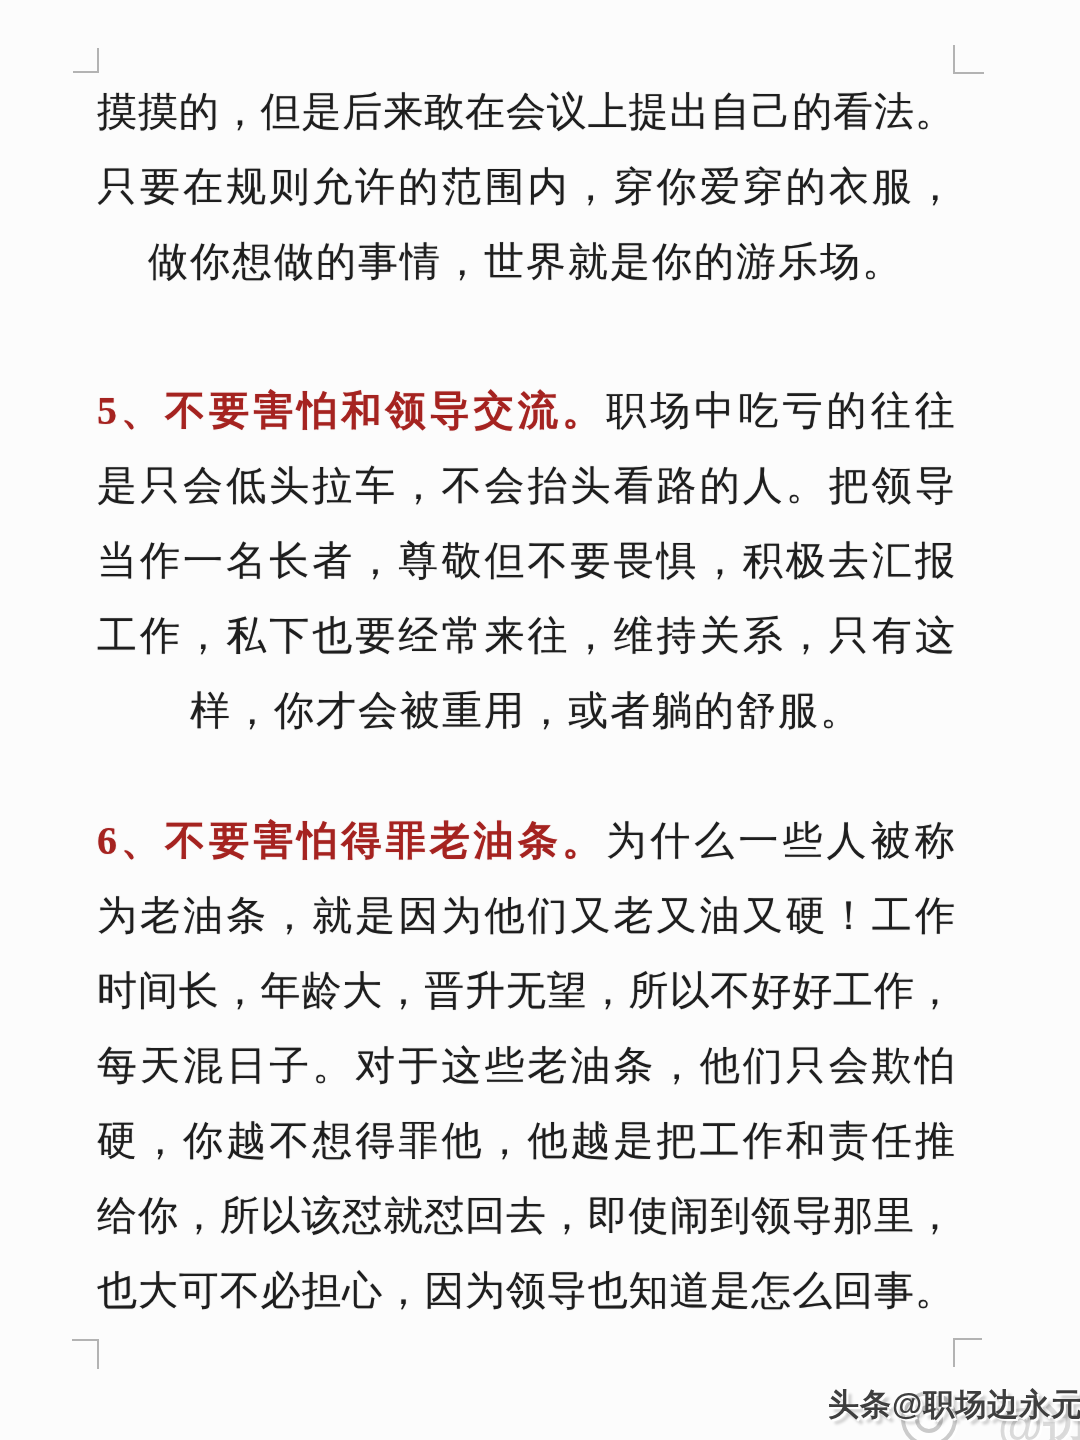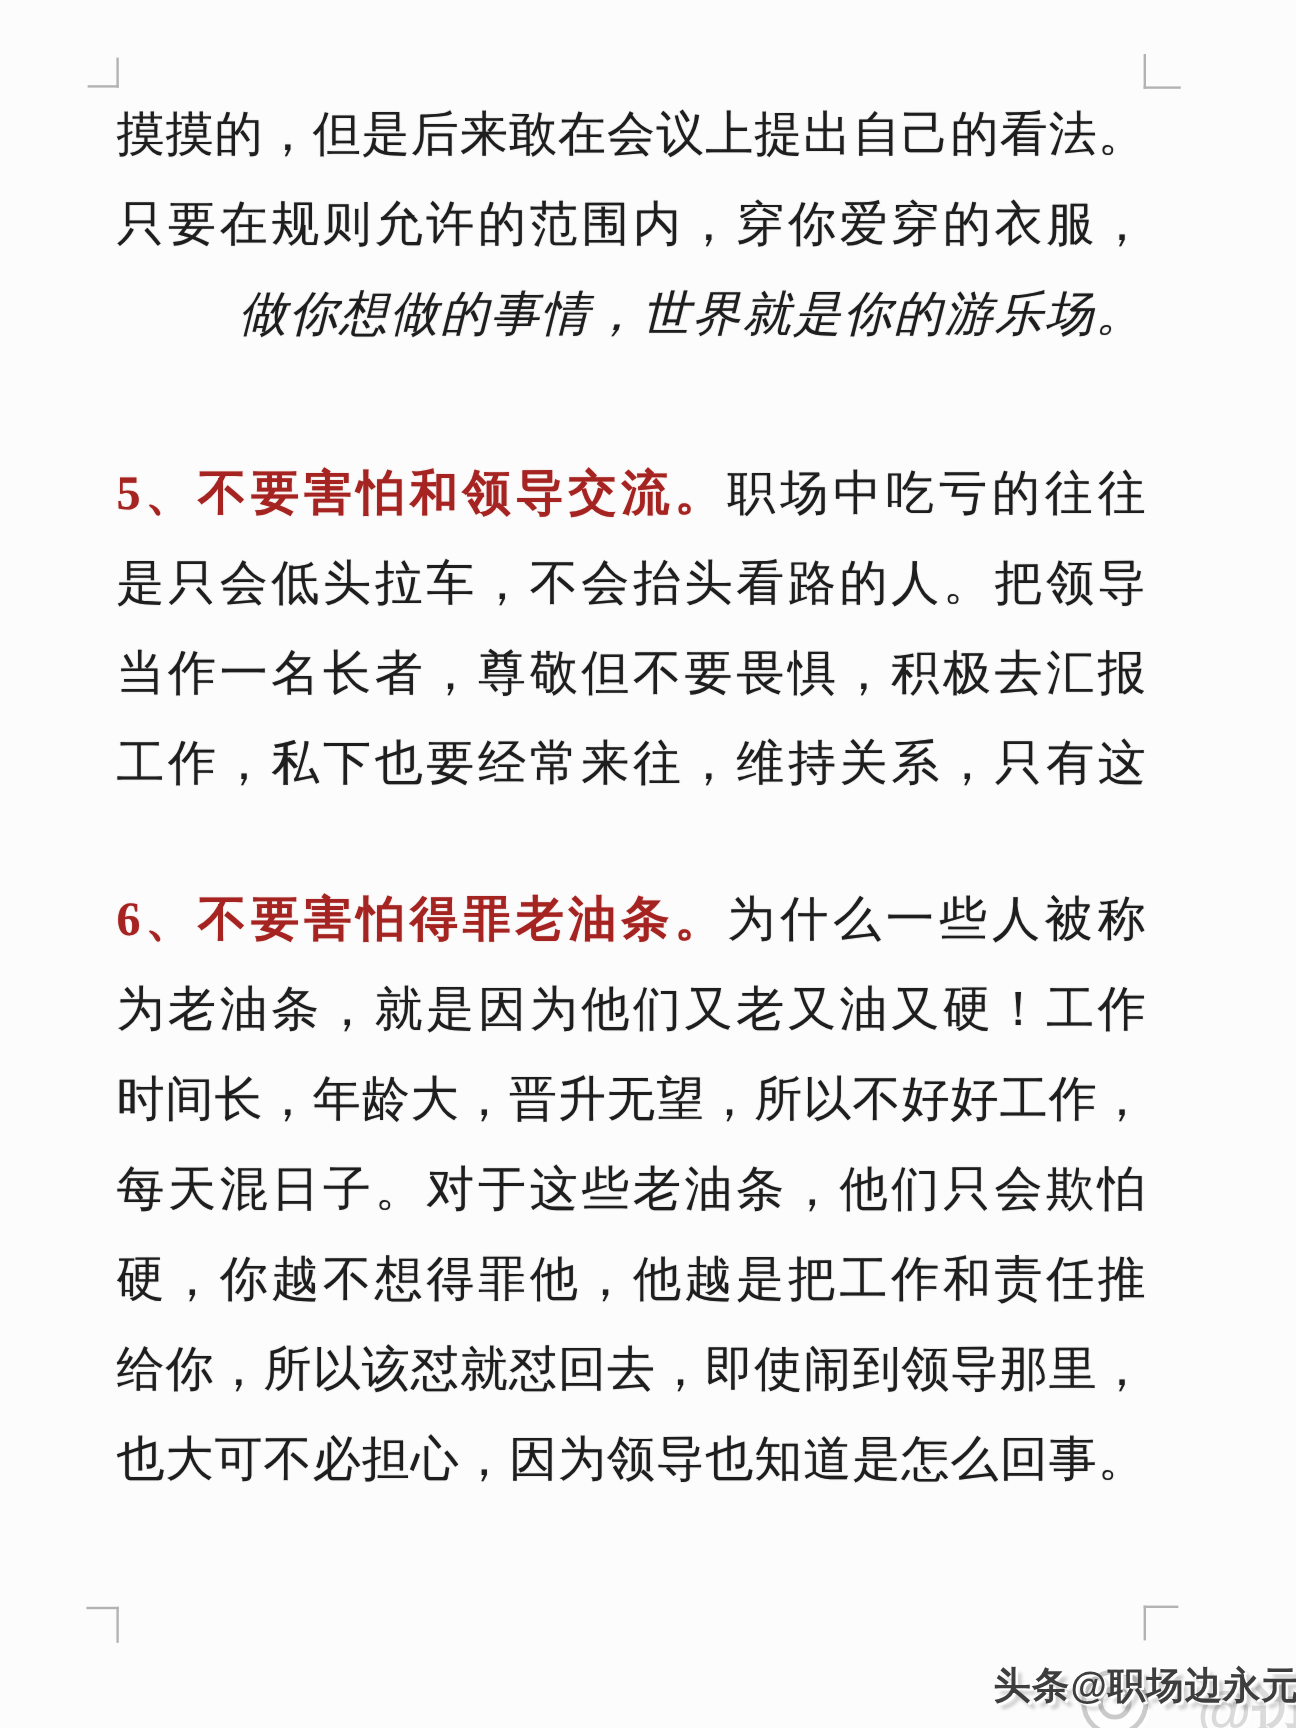--- a/index.html
+++ b/index.html
@@ -38,23 +38,22 @@
   }
   
   .jline {
     display: flex;
     justify-content: space-between;
     align-items: center;
   }
   
   .plainline {
     line-height: 75px;
-    text-align: right;
+    text-align: center;
     letter-spacing: 2px;
-    font-style: italic;
   }
   .sec5 { margin-top: 74px; }
   .sec6 { margin-top: 55px; }
   .red {
     color: #a52320;
     font-weight: bold;
     text-shadow: 0 0 1px rgba(165,35,32,0.5);
   }
 
   
@@ -247,20 +246,21 @@
           <span>，</span>
           <span>维</span>
           <span>持</span>
           <span>关</span>
           <span>系</span>
           <span>，</span>
           <span>只</span>
           <span>有</span>
           <span>这</span>
         </div>
+      <div class="line plainline">样，你才会被重用，或者躺的舒服。</div>
     </div>
 
     <div class="sec6">
       <div class="line jline">
           <span class="red">6</span>
           <span class="red">、</span>
           <span class="red">不</span>
           <span class="red">要</span>
           <span class="red">害</span>
           <span class="red">怕</span>

